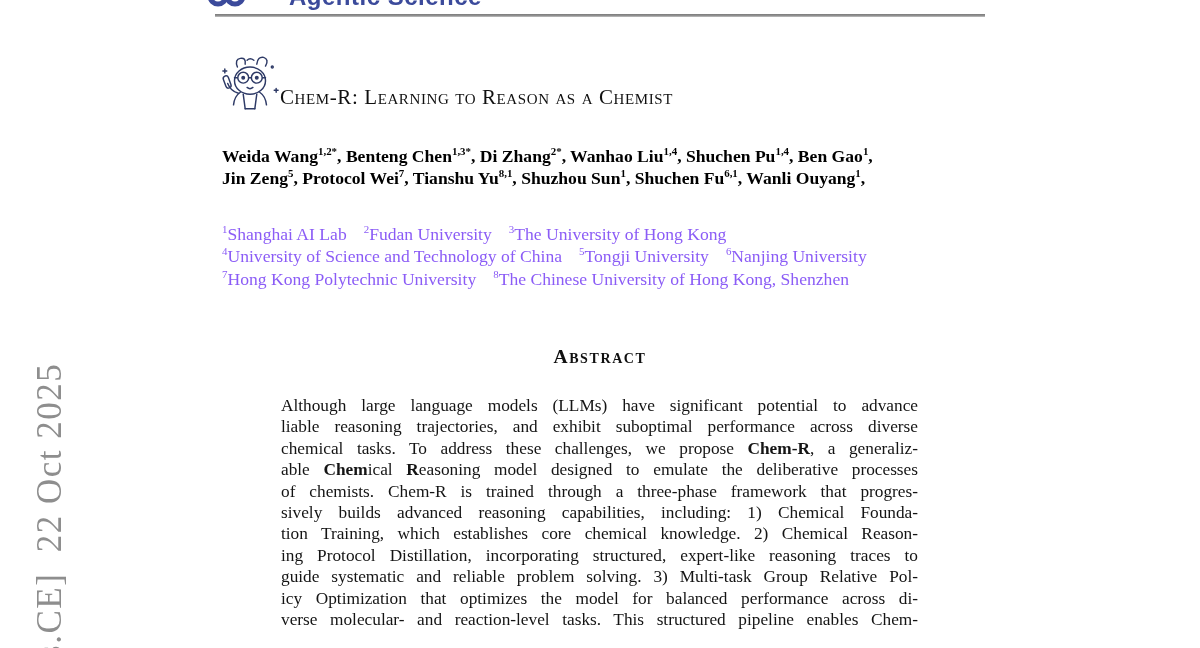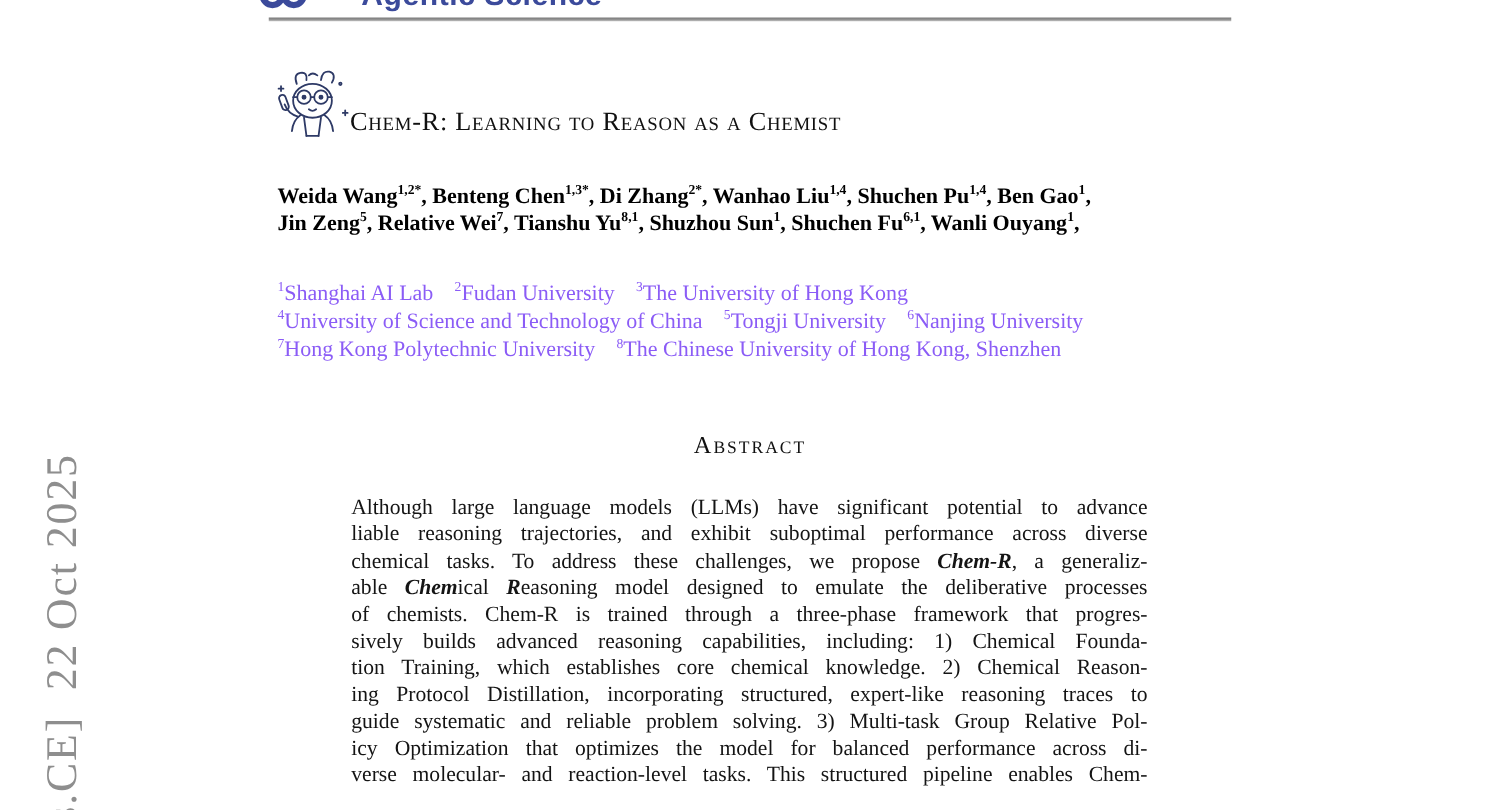--- a/index.html
+++ b/index.html
@@ -39,28 +39,28 @@
   }
   .authors sup,.affils sup{font-size:62%;line-height:0;letter-spacing:0;}
   .affils{
     position:absolute;left:222px;top:223px;width:763px;
     font-size:17.6px;line-height:22.3px;color:#8b5cf6;
   }
   .affil-item{margin-right:17px;white-space:nowrap;}
   
   .abs-heading{
     position:absolute;left:215px;top:346px;width:770px;text-align:center;
-    font-variant:small-caps;font-size:19.5px;letter-spacing:1.6px;color:#101010;
+    font-variant:small-caps;font-size:19.5px;letter-spacing:1.6px;color:#101010;font-weight:bold;
   }
   .abs-body{
     position:absolute;left:281px;top:395px;width:637px;
     font-size:17.3px;line-height:21.4px;color:#141414;
   }
   .abs-line{text-align:justify;text-align-last:justify;}
-  .bi{font-weight:bold;font-style:italic;}
+  .bi{font-weight:bold;}
 </style>
 </head>
 <body>
 
 <div id="page">
 
   <div class="stamp">cs.CE]  22 Oct 2025</div>
 
   <div class="brand-logo">
     <svg width="42" height="22" viewBox="0 0 42 22">
@@ -95,21 +95,21 @@
         <path d="M27 54 h10"></path>
         <path d="M20 38 q-8 -2 -11 -10"></path>
         <rect x="5.5" y="20" width="5.5" height="13" rx="2.7" transform="rotate(-20 8 26)"></rect>
       </g>
     </svg>
   </div>
   <div class="title">Chem-R: Learning to Reason as a Chemist</div>
 
   <div class="authors">
       <div><span>Weida Wang</span><sup>1,2*</sup>, <span>Benteng Chen</span><sup>1,3*</sup>, <span>Di Zhang</span><sup>2*</sup>, <span>Wanhao Liu</span><sup>1,4</sup>, <span>Shuchen Pu</span><sup>1,4</sup>, <span>Ben Gao</span><sup>1</sup>,</div>
-      <div><span>Jin Zeng</span><sup>5</sup>, <span>Relative Wei</span><sup>7</sup>, <span>Tianshu Yu</span><sup>8,1</sup>, <span>Shuzhou Sun</span><sup>1</sup>, <span>Shuchen Fu</span><sup>6,1</sup>, <span>Wanli Ouyang</span><sup>1</sup>,</div>
+      <div><span>Jin Zeng</span><sup>5</sup>, <span>Protocol Wei</span><sup>7</sup>, <span>Tianshu Yu</span><sup>8,1</sup>, <span>Shuzhou Sun</span><sup>1</sup>, <span>Shuchen Fu</span><sup>6,1</sup>, <span>Wanli Ouyang</span><sup>1</sup>,</div>
     </div>
   <div class="affils">
       <div><span class="affil-item"><sup>1</sup>Shanghai AI Lab</span><span class="affil-item"><sup>2</sup>Fudan University</span><span class="affil-item"><sup>3</sup>The University of Hong Kong</span></div>
       <div><span class="affil-item"><sup>4</sup>University of Science and Technology of China</span><span class="affil-item"><sup>5</sup>Tongji University</span><span class="affil-item"><sup>6</sup>Nanjing University</span></div>
       <div><span class="affil-item"><sup>7</sup>Hong Kong Polytechnic University</span><span class="affil-item"><sup>8</sup>The Chinese University of Hong Kong, Shenzhen</span></div>
     </div>
 
   <div class="abs-heading">Abstract</div>
   <div class="abs-body">
       <div class="abs-line"><span>Although large language models (LLMs) have significant potential to advance</span></div>

